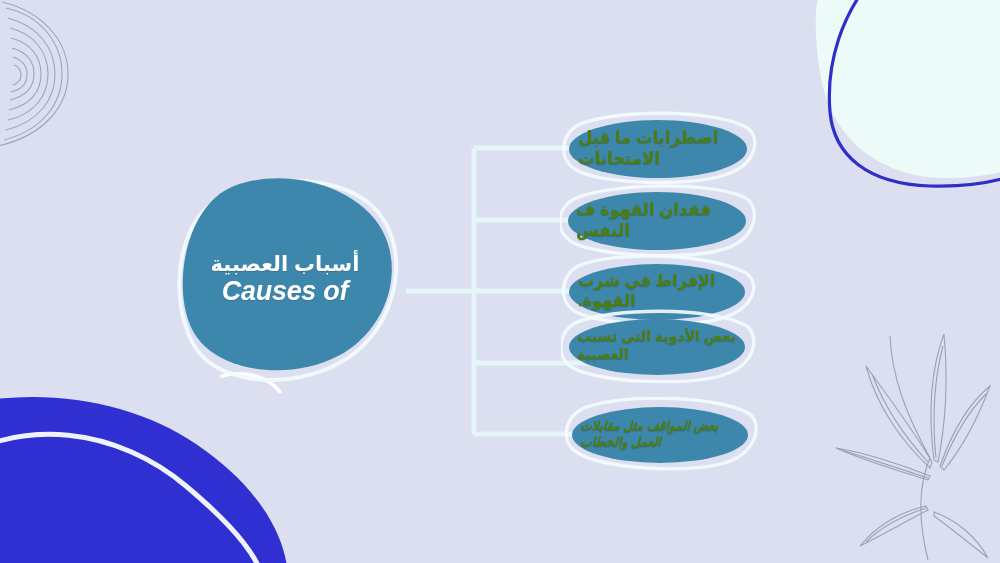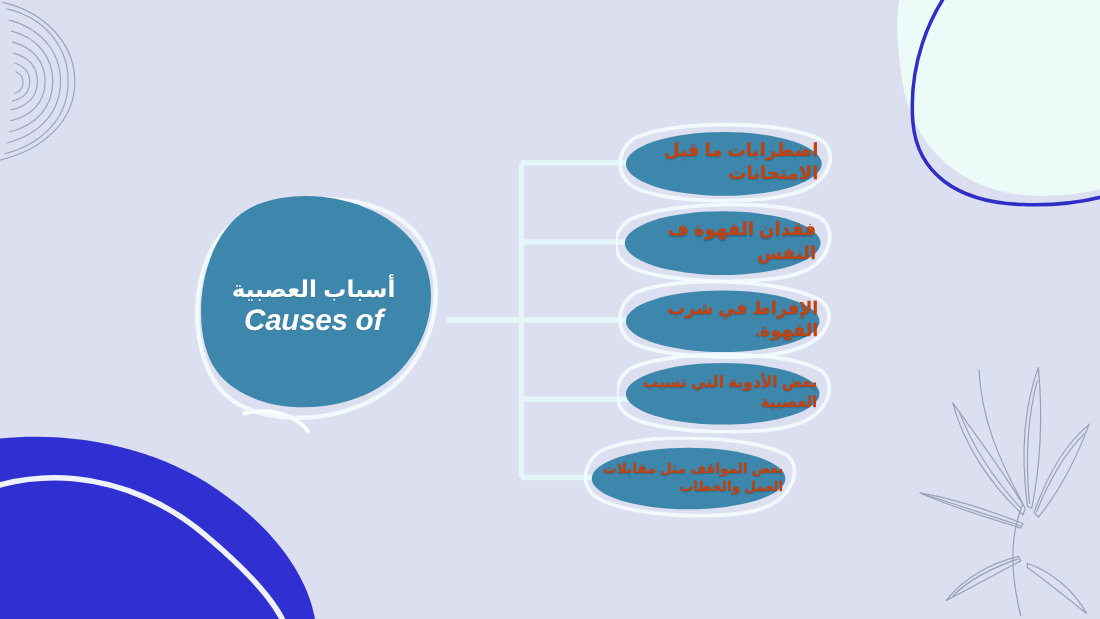--- a/index.html
+++ b/index.html
@@ -92,23 +92,23 @@
   }
   .branch .pill-text {
     position: absolute;
     left: 16px;
     top: 0;
     width: 166px;
     height: 74px;
     display: flex;
     align-items: center;
     justify-content: center;
-    text-align: right;
+    text-align: left;
     direction: rtl;
-    color: #c2410c;
+    color: #4d7c0f;
     font-weight: 700;
     line-height: 1.28;
     text-shadow: 0 1px 1px rgba(0,0,0,.18);
   }
   .sz-lg  { font-size: 16.5px; }
   .sz-md  { font-size: 16px; }
   .sz-sm  { font-size: 14px; }
   .sz-xs  { font-size: 12.5px; }
 </style>
 </head>
@@ -222,30 +222,30 @@
 
   <div class="branch" style="left:562px; top:254px;">
     <svg class="pill-svg" viewBox="0 0 198 74" xmlns="http://www.w3.org/2000/svg">
       <path d="M16 12 C 54 -4, 148 0, 182 18 C 200 28, 192 52, 166 62
                C 132 76, 40 72, 14 58 C -4 48, -2 22, 16 12 Z" fill="none" stroke="#f3fbfd" stroke-width="3.4" stroke-linecap="round" opacity=".92"></path>
       <ellipse cx="95" cy="38" rx="88" ry="28" fill="#3d86ac"></ellipse>
     </svg>
     <div class="pill-text sz-md">الإفراط في شرب القهوة.</div>
   </div>
 
-  <div class="branch" style="left:561px; top:320px;">
+  <div class="branch" style="left:561px; top:309px;">
     <svg class="pill-svg" viewBox="0 0 198 74" xmlns="http://www.w3.org/2000/svg">
       <path d="M14 14 C 52 -2, 150 -2, 184 16 C 200 26, 194 54, 168 64
                C 134 78, 42 74, 14 60 C -6 50, -4 24, 14 14 Z" fill="none" stroke="#f3fbfd" stroke-width="3.4" stroke-linecap="round" opacity=".92"></path>
       <ellipse cx="96" cy="38" rx="88" ry="28" fill="#3d86ac"></ellipse>
     </svg>
     <div class="pill-text sz-sm">بعض الأدوية التي تسبب العصبية</div>
   </div>
 
-  <div class="branch" style="left:530px; top:397px;">
+  <div class="branch" style="left:564px; top:397px;font-style:italic;">
     <svg class="pill-svg" viewBox="0 0 198 74" xmlns="http://www.w3.org/2000/svg">
       <path d="M18 12 C 54 -4, 150 -2, 184 16 C 200 26, 192 54, 166 64
                C 132 78, 38 72, 14 56 C -4 46, 0 22, 18 12 Z" fill="none" stroke="#f3fbfd" stroke-width="3.4" stroke-linecap="round" opacity=".92"></path>
       <ellipse cx="96" cy="38" rx="88" ry="28" fill="#3d86ac"></ellipse>
     </svg>
     <div class="pill-text sz-xs">بعض المواقف مثل مقابلات العمل والخطاب</div>
   </div>
 
 </div>
 

